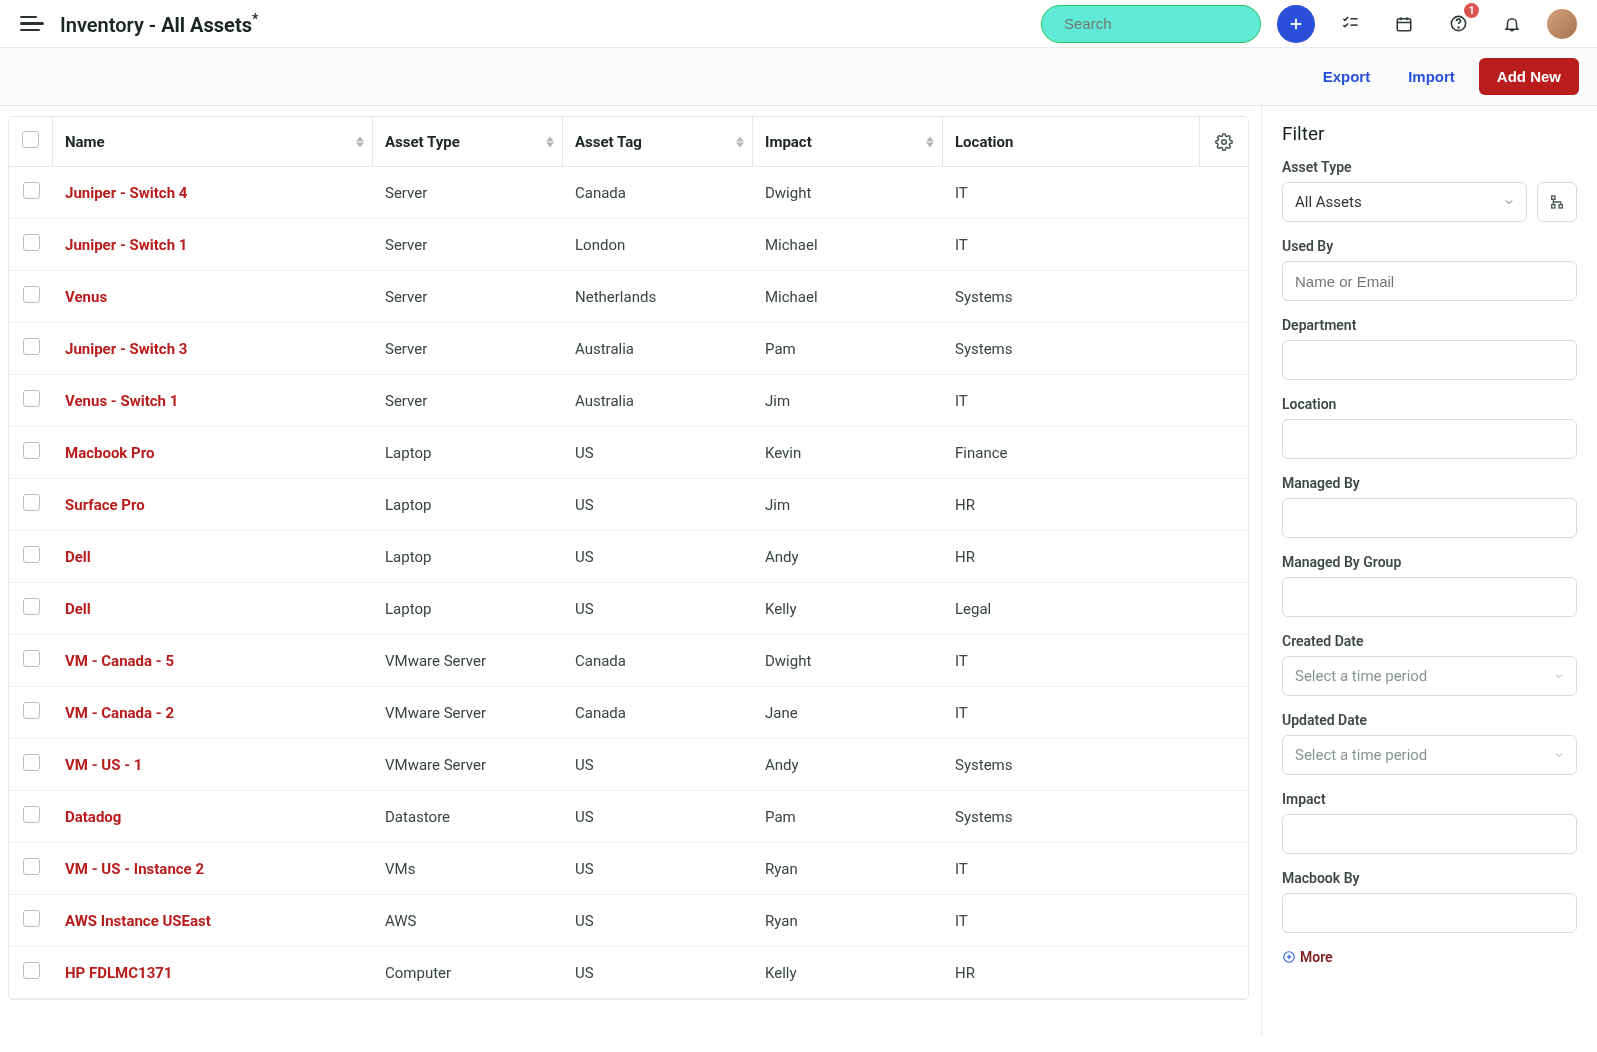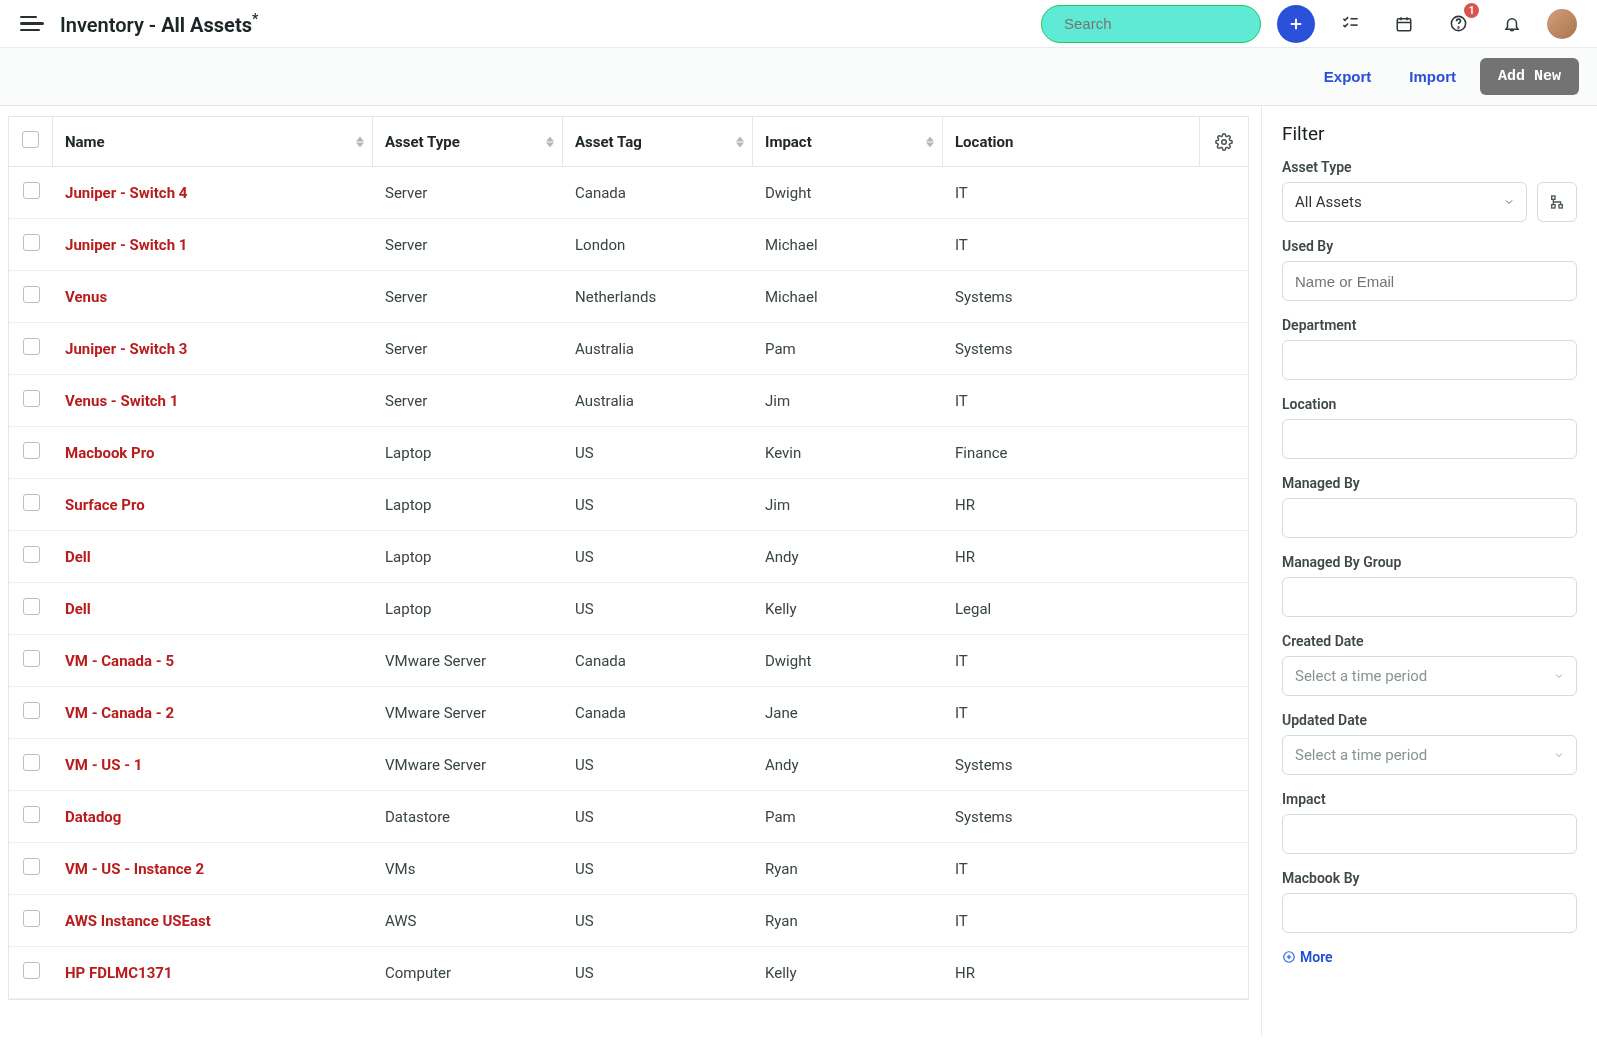--- a/index.html
+++ b/index.html
@@ -17,29 +17,29 @@
 .search-box { display: flex; align-items: center; width: 220px; height: 38px; border: 1px solid #22c55e; border-radius: 20px; padding: 0 14px; background: #5eead4; gap: 8px; }
 .search-box input { border: none; outline: none; flex: 1; font-size: 15px; color: #555; background: transparent; }
 .icon-btn { width: 38px; height: 38px; border-radius: 50%; display: flex; align-items: center; justify-content: center; cursor: pointer; position: relative; }
 .icon-btn.add { background: #2a50da; }
 .badge { position: absolute; top: -2px; right: -2px; background: #d9534f; color: #fff; font-size: 10px; width: 15px; height: 15px; border-radius: 50%; display: flex; align-items: center; justify-content: center; font-weight: 700; }
 .avatar { width: 30px; height: 30px; border-radius: 50%; background: linear-gradient(135deg,#d3a07a,#a87350); }
 
 
 .action-row { display: flex; align-items: center; justify-content: flex-end; height: 58px; padding: 0 18px; gap: 10px; border-bottom: 1px solid #e3e6e6; background: #fafbfb; }
 .link-btn { background: none; border: none; color: #2a50da; font-size: 15px; font-weight: 600; padding: 8px 14px; cursor: pointer; }
-.primary-btn { background: #737373; color: #fff; border: none; border-radius: 6px; padding: 10px 18px; font-size: 15px; font-weight: 600; cursor: pointer; font-family: Liberation Mono, monospace; }
+.primary-btn { background: #b91c1c; color: #fff; border: none; border-radius: 6px; padding: 10px 18px; font-size: 15px; font-weight: 600; cursor: pointer; }
 
 
 .main { display: flex; height: calc(1052px - 64px - 58px); }
 .table-wrap { flex: 1; overflow-y: auto; padding: 10px 12px 12px 8px; border-right: 1px solid #e8ebeb; }
 .filter-panel { width: 335px; padding: 16px 20px; overflow-y: auto; background: #fff; position: relative; }
 
 
-table { width: 100%; border-collapse: separate; border-spacing: 0; border: 1px solid #e3e7e7; border-radius: 0; overflow: hidden; }
+table { width: 100%; border-collapse: separate; border-spacing: 0; border: 1px solid #e3e7e7; border-radius: 5px; overflow: hidden; }
 thead th { text-align: left; font-size: 15px; font-weight: 700; color: #202828; padding: 14px 12px; border-bottom: 1px solid #e3e7e7; background: #fff; position: relative; border-right: 1px solid #e3e7e7; }
 thead th:last-child { border-right: none; width: 48px; text-align: center; }
 thead th .sorter { position: absolute; right: 8px; top: 50%; transform: translateY(-50%); display: flex; flex-direction: column; gap: 1px; opacity: .35; }
 thead th .sorter i { width: 0; height: 0; border-left: 4px solid transparent; border-right: 4px solid transparent; }
 thead th .sorter i.up { border-bottom: 5px solid #333; }
 thead th .sorter i.down { border-top: 5px solid #333; }
 tbody td { padding: 15px 12px; border-bottom: 1px solid #edf0f0; font-size: 15px; color: #3a4444; }
 tbody td.name { font-weight: 700; color: #b91c1c; }
 .checkbox { width: 17px; height: 17px; border: 1.5px solid #b9c0c0; border-radius: 3px; display: inline-block; cursor: pointer; }
 
@@ -51,21 +51,21 @@
 
 
 .filter-title { font-size: 19px; font-weight: 400; margin-bottom: 14px; }
 .filter-group { margin-bottom: 16px; }
 .filter-label { font-size: 14px; font-weight: 600; color: #3f4848; margin-bottom: 7px; display: block; }
 .filter-input, .filter-select { width: 100%; height: 40px; border: 1px solid #d6dbdb; border-radius: 6px; padding: 0 12px; font-size: 15px; background: #fff; color: #333; outline: none; }
 .select-wrap { position: relative; }
 .select-wrap .chev { position: absolute; right: 12px; top: 50%; transform: translateY(-50%); pointer-events: none; }
 .asset-type-row { display: flex; gap: 10px; align-items: stretch; }
 .sq-btn { width: 40px; height: 40px; border: 1px solid #d6dbdb; border-radius: 6px; display: flex; align-items: center; justify-content: center; cursor: pointer; }
-.more-link { color: #1d4ed8; font-size: 14px; font-weight: 600; display: flex; align-items: center; gap: 4px; cursor: pointer; }
+.more-link { color: #7f1d1d; font-size: 14px; font-weight: 600; display: flex; align-items: center; gap: 4px; cursor: pointer; }
 
 svg { display: block; }
 .placeholder { color: #8a9393; }
 </style>
 </head>
 <body>
 
 <div class="topbar">
   <div class="hamburger">
       <span></span>

